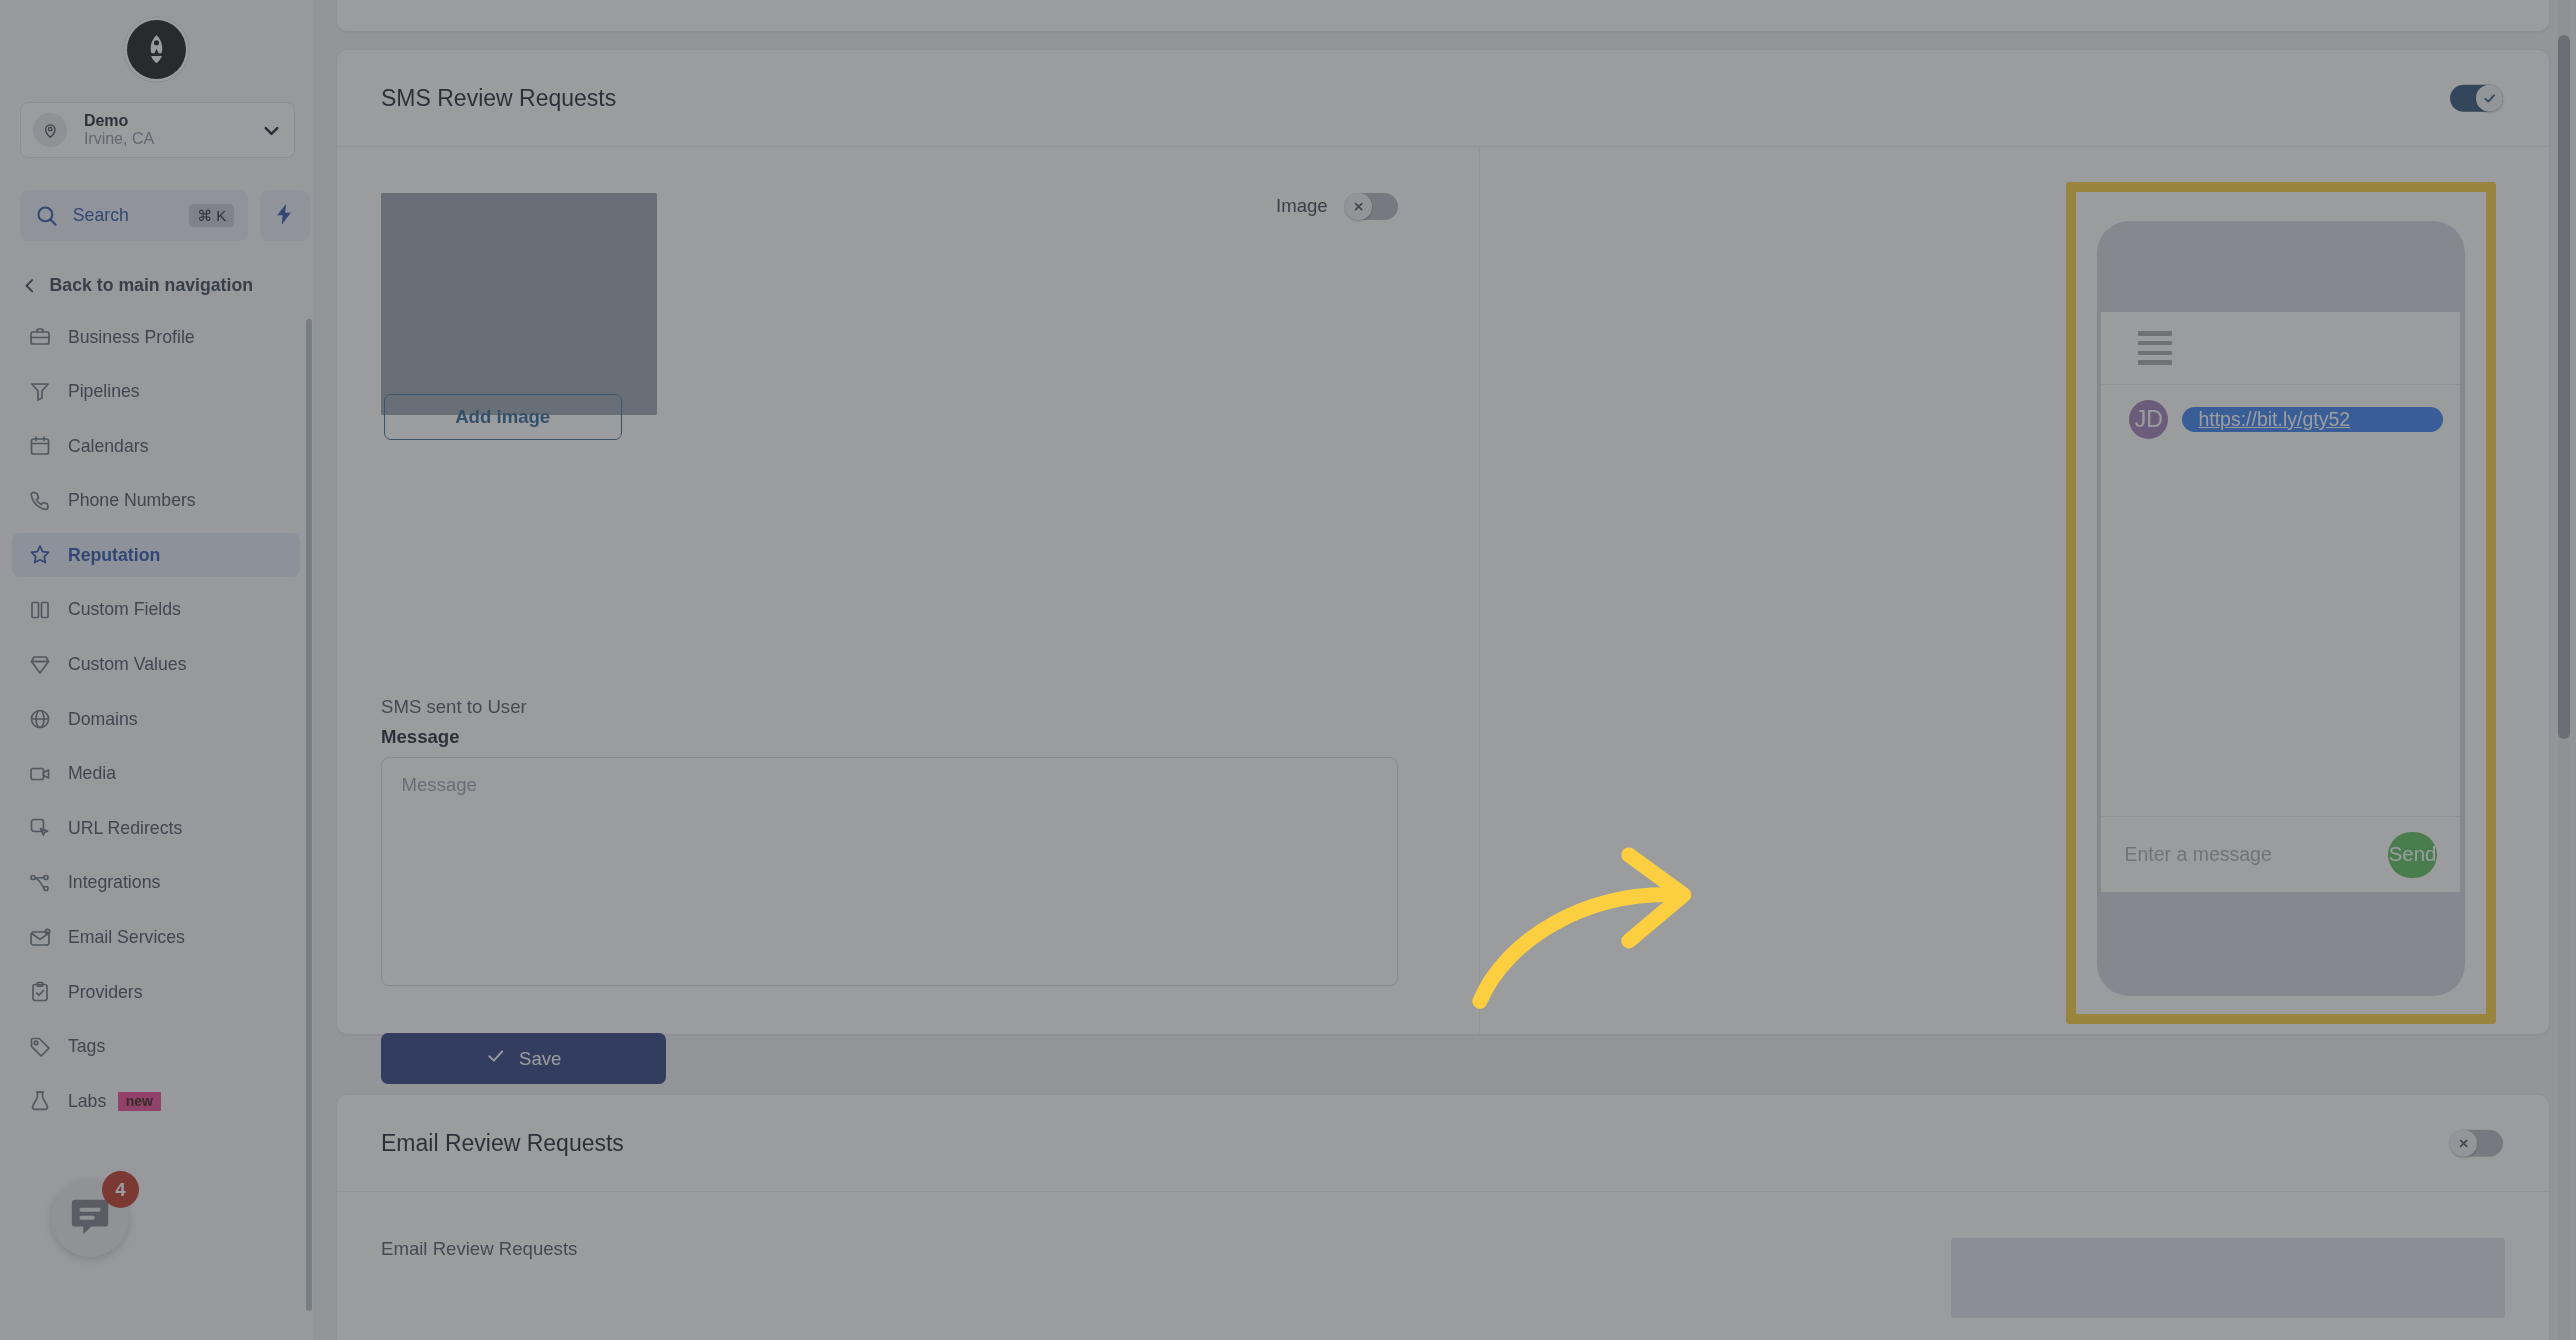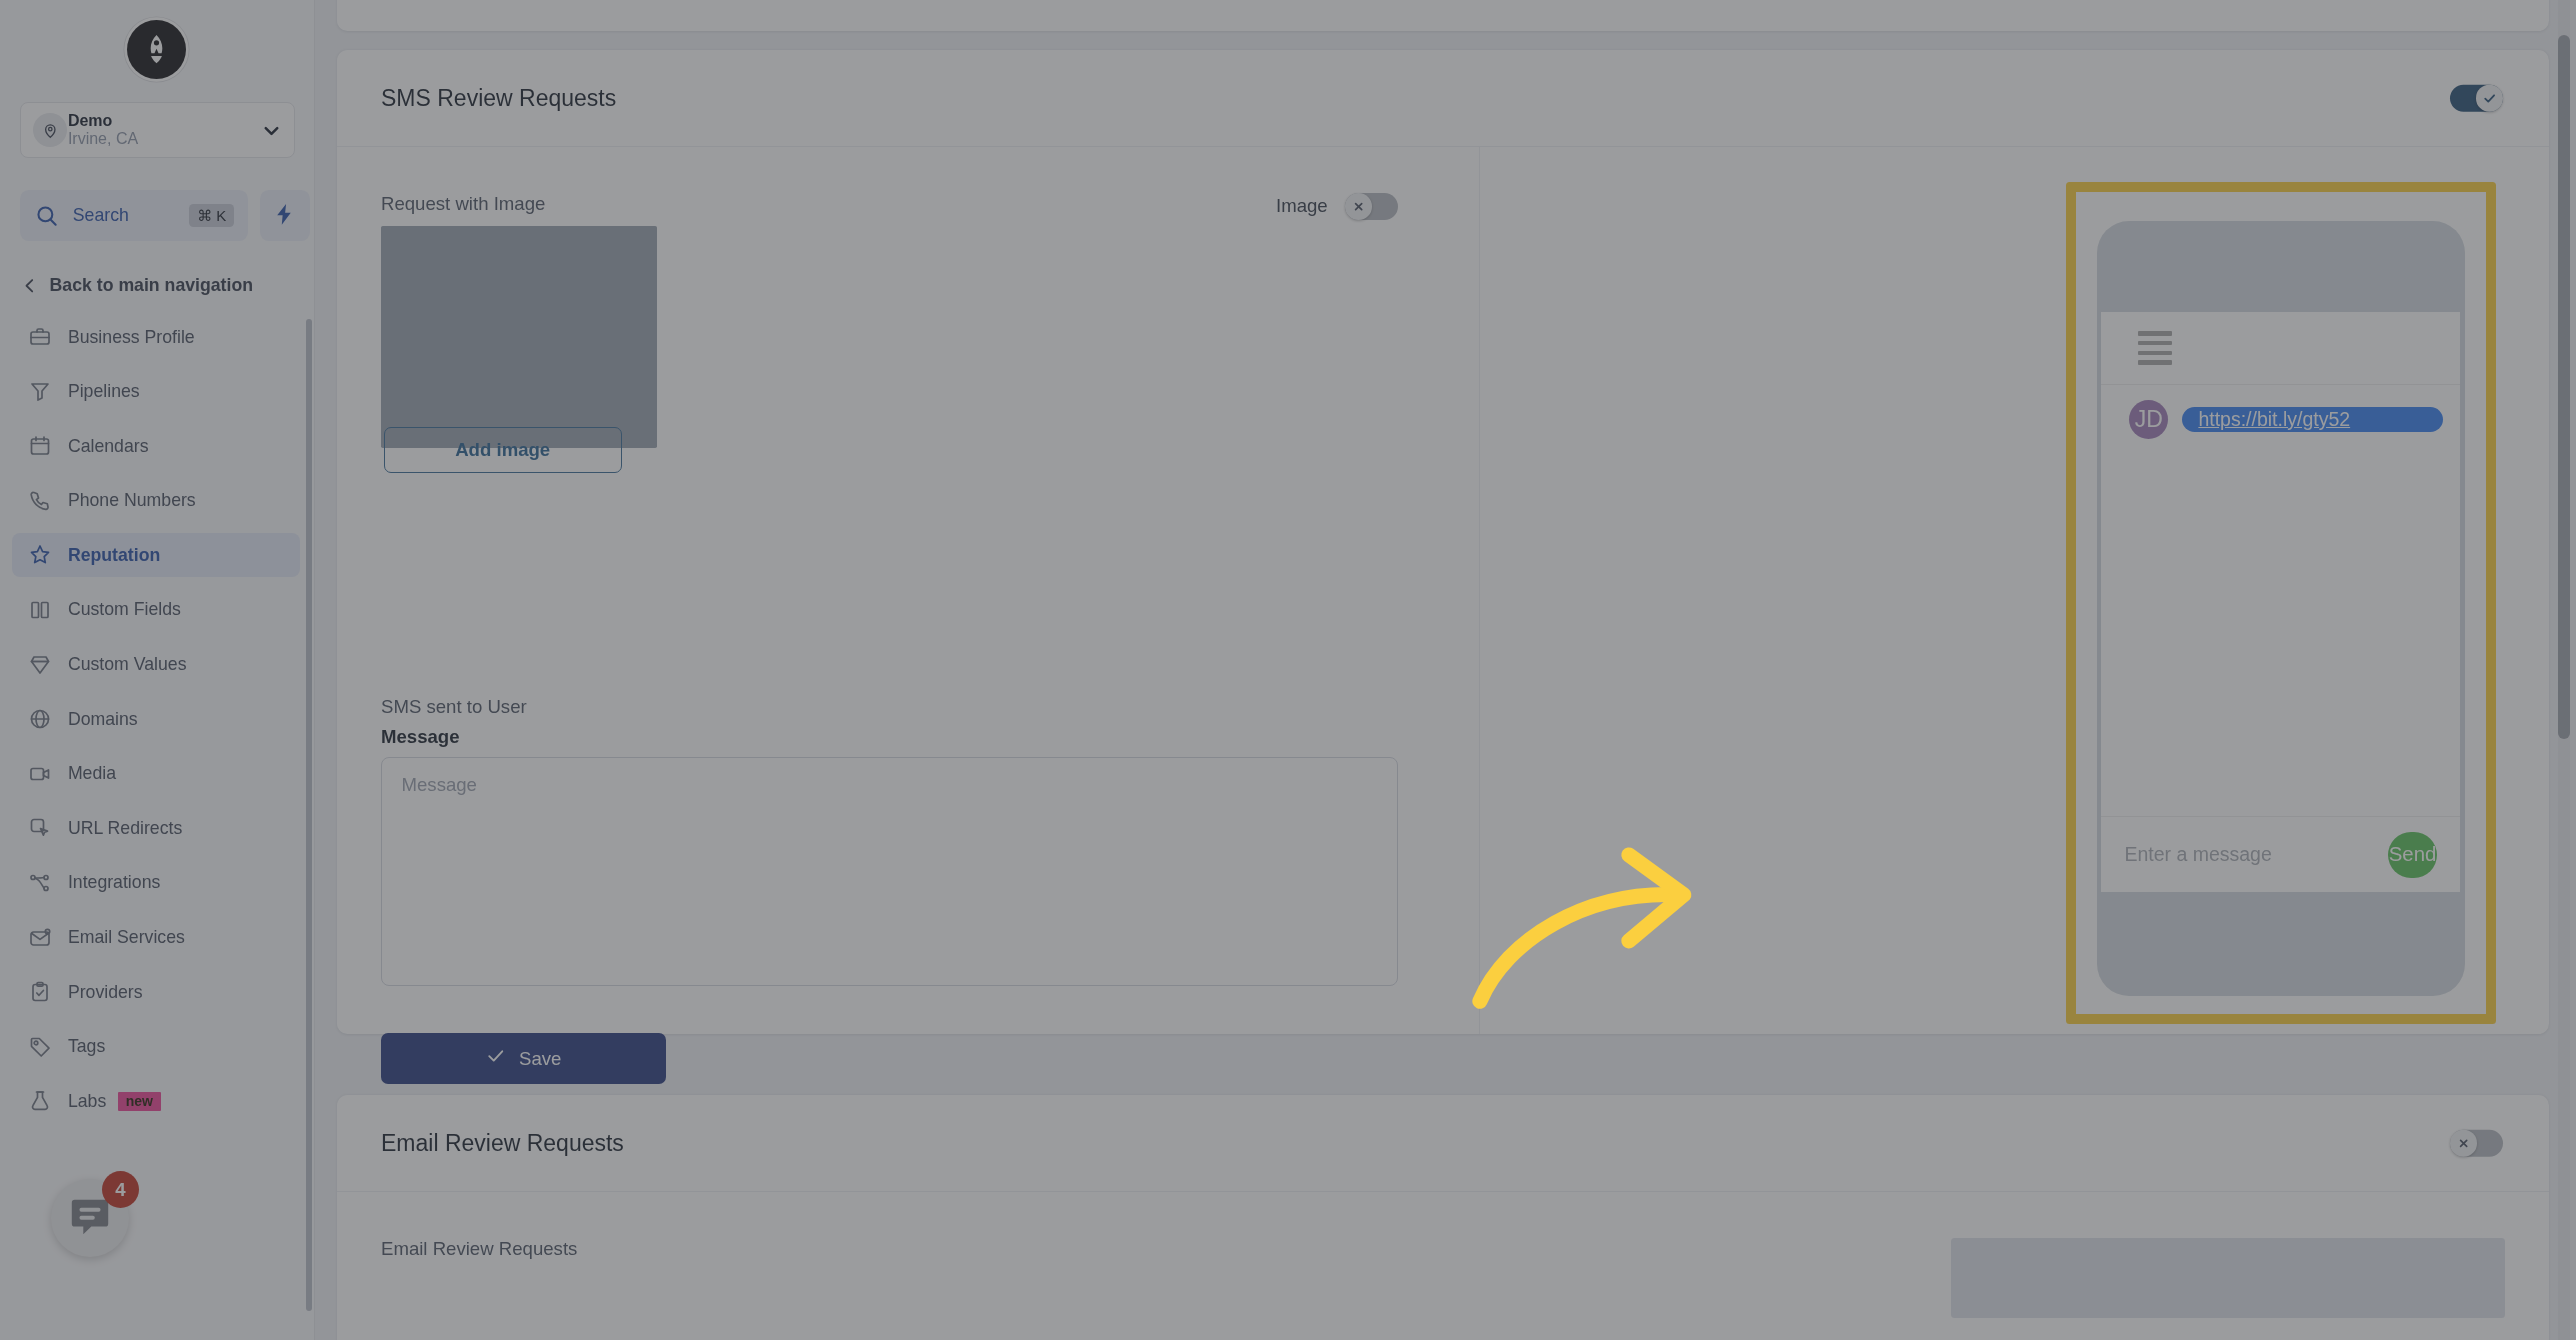--- a/index.html
+++ b/index.html
@@ -28,21 +28,21 @@
   .workspace {
     position:absolute; left:20.4px; top:102px; width:275px; height:56px;
     border:0.9px solid #e2e4e9; border-radius:8px; background:#fff;
     display:flex; align-items:center; padding:0 11.5px;
   }
   .ws-avatar {
     width:34px; height:34px; border-radius:50%; background:#e6e8ec;
     display:flex; align-items:center; justify-content:center; flex:0 0 auto;
   }
   .ws-avatar svg { width:18.6px; height:18.6px; }
-  .ws-text { margin-left:1px; flex:1 1 auto; line-height:1.15; }
+  .ws-text { margin-left:17px; flex:1 1 auto; line-height:1.15; }
   .ws-name { font-size:16px; font-weight:700; color:#1d2433; }
   .ws-loc  { font-size:16px; color:#8d96a8; margin-top:1.8px; }
   .ws-chev { width:23px; height:23px; flex:0 0 auto; }
 
   .search-row { position:absolute; left:20.4px; top:190px; display:flex; gap:11.5px; }
   .search-box {
     width:228px; height:51px; border-radius:8.9px; background:#e8ecf7;
     display:flex; align-items:center; padding:0 14px; cursor:pointer;
   }
   .search-box .sicon { width:26px; height:26px; flex:0 0 auto; }
@@ -481,21 +481,20 @@
             <svg viewBox="0 0 24 24" fill="none" stroke="#2c5478" stroke-width="3.2" stroke-linecap="round" stroke-linejoin="round">
               <polyline points="4,12.5 9.5,18 20,6.5"></polyline>
             </svg>
           </span>
         </div>
       </header>
 
       <div class="card-body">
 
         <div class="left-pane">
-          <div class="field-label">Request with Image</div>
           <div class="img-placeholder">
             <button class="btn-add-image">Add image</button>
           </div>
 
           <div class="image-toggle-wrap">
             <span class="image-toggle-label">Image</span>
             <span class="toggle off toggle-inline">
               <span class="knob">
                 <svg viewBox="0 0 24 24" fill="none" stroke="#4a5262" stroke-width="3" stroke-linecap="round">
                   <line x1="6.5" y1="6.5" x2="17.5" y2="17.5"></line>

